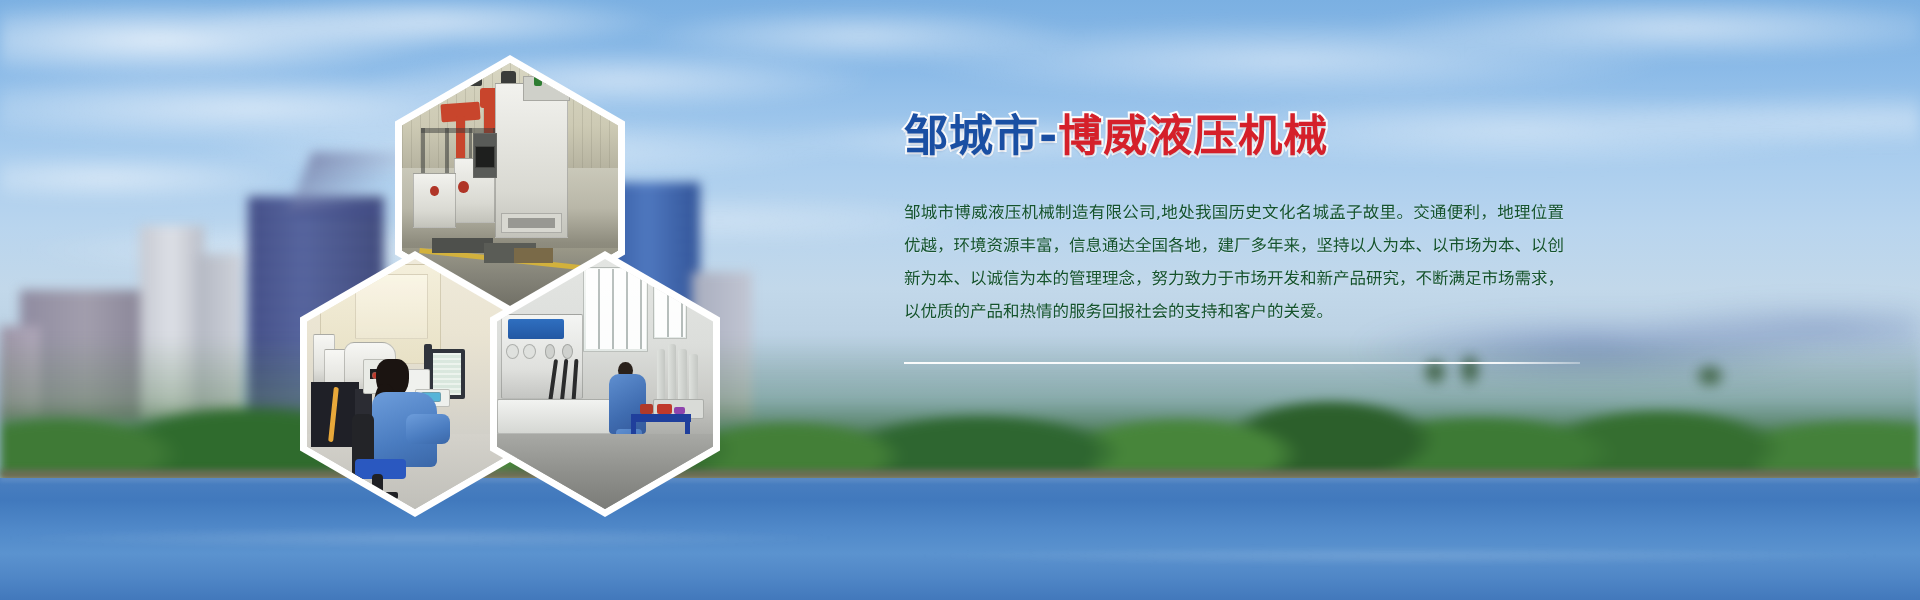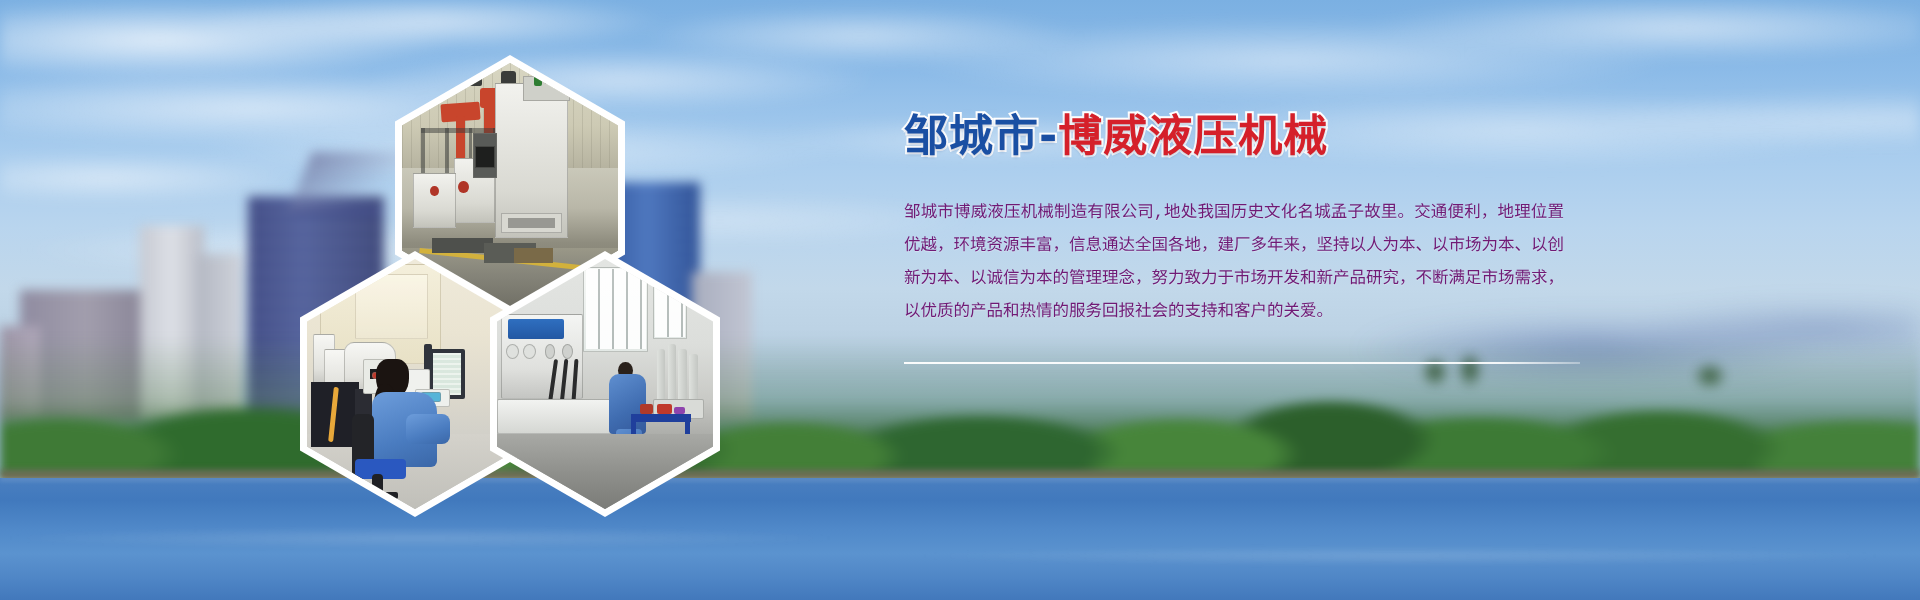--- a/index.html
+++ b/index.html
@@ -193,23 +193,22 @@
     -webkit-text-stroke:4px #ffffff;
     paint-order:stroke fill;
     text-shadow:0 2px 3px rgba(30,60,110,.25);
   }
   .t-blue{ color:#1a4fa3; }
   .t-red{ color:#d5202a; }
 
   .desc{
     margin-top:36px;
     font-size:16.5px; line-height:2.0;
-    color:#701a75; text-align:justify;
+    color:#14532d; text-align:justify;
     text-shadow:0 1px 1px rgba(255,255,255,.35);
-    font-family:Liberation Mono, monospace;
   }
 
   .divider{
     margin-top:34px;
     width:676px; height:2px;
     background:linear-gradient(90deg, rgba(255,255,255,.95) 0%, rgba(255,255,255,.9) 88%, rgba(255,255,255,.35) 100%);
   }
 
   .hotline{
     margin-top:32px;

